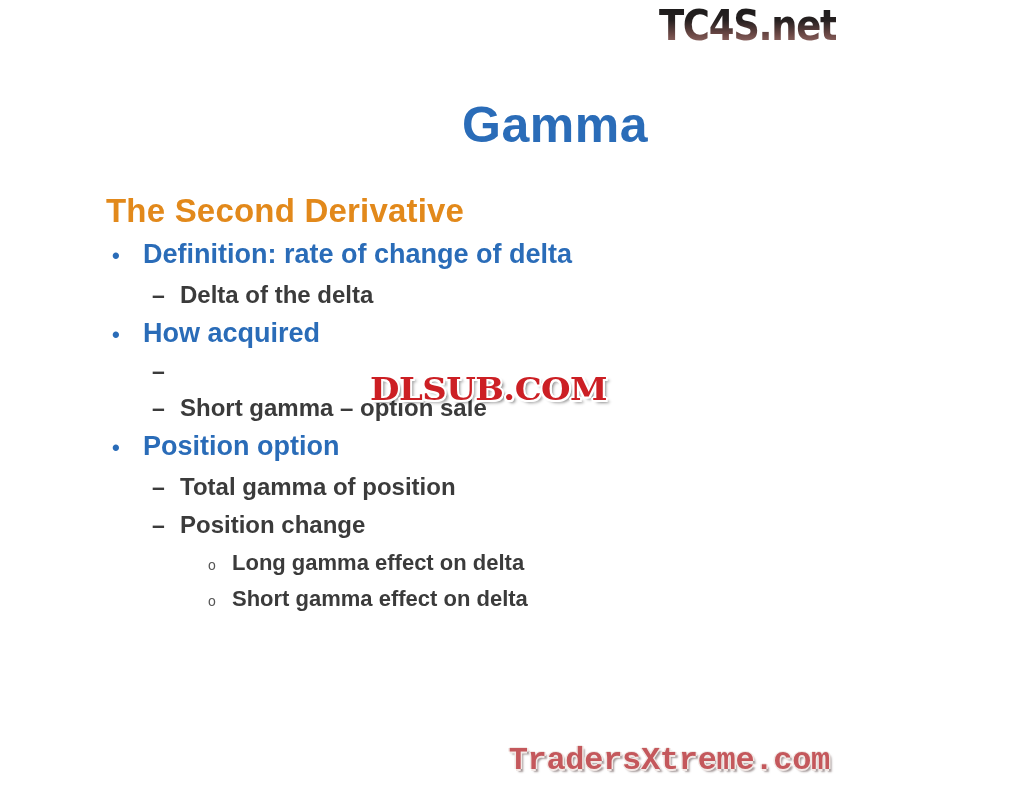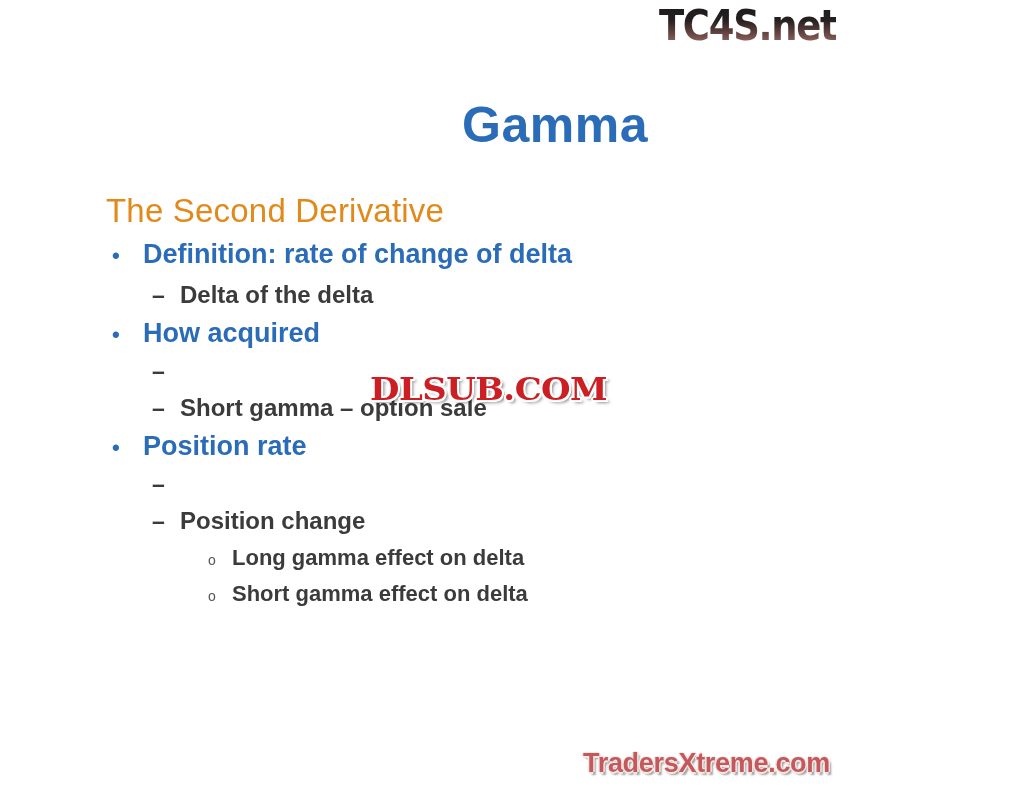--- a/index.html
+++ b/index.html
@@ -57,21 +57,21 @@
   
   #body-block {
     position: absolute;
     top: 192px;
     left: 106px;
     width: 840px;
   }
 
   .section-head {
     font-size: 33px;
-    font-weight: normal;
+    font-weight: bold;
     color: #e2891b;
     line-height: 1.16;
     margin-bottom: 6px;
     letter-spacing: 0.2px;
   }
 
   .lvl1 {
     display: flex;
     align-items: baseline;
     font-size: 27px;
@@ -146,23 +146,23 @@
        1.5px -1.5px 0 #ffffff, -1.5px -1.5px 0 #ffffff,
        3px 3px 3px rgba(0,0,0,0.45);
     pointer-events: none;
   }
 
   
   #footer-brand {
     position: absolute;
     right: 14px;
     bottom: 12px;
-    font-family: Liberation Sans, sans-serif;
-    font-weight: bold;
-    font-size: 27px;
+    font-family: Liberation Mono, monospace;
+    font-weight: bold;
+    font-size: 32px;
     letter-spacing: -0.3px;
     color: #c4585c;
     white-space: nowrap;
     text-shadow:
        1.5px 0 0 #f2e9e6, -1.5px 0 0 #f2e9e6,
        0 1.5px 0 #f2e9e6, 0 -1.5px 0 #f2e9e6,
        2.5px 2.5px 2px rgba(90,70,70,0.55);
   }
 </style>
 </head>
@@ -197,25 +197,26 @@
       <span class="marker">–</span>
     </div>
 
     <div class="lvl2">
       <span class="marker">–</span>
       <span class="text">Short gamma – option sale</span>
     </div>
 
     <div class="lvl1">
       <span class="marker">•</span>
-      <span class="text">Position rate</span>
-    </div>
-
-    <div class="lvl2">
-      <span class="marker">–</span>
+      <span class="text">Position option</span>
+    </div>
+
+    <div class="lvl2">
+      <span class="marker">–</span>
+      <span class="text">Total gamma of position</span>
     </div>
 
     <div class="lvl2">
       <span class="marker">–</span>
       <span class="text">Position change</span>
     </div>
 
     <div class="lvl3">
       <span class="marker">o</span>
       <span class="text">Long gamma effect on delta</span>

